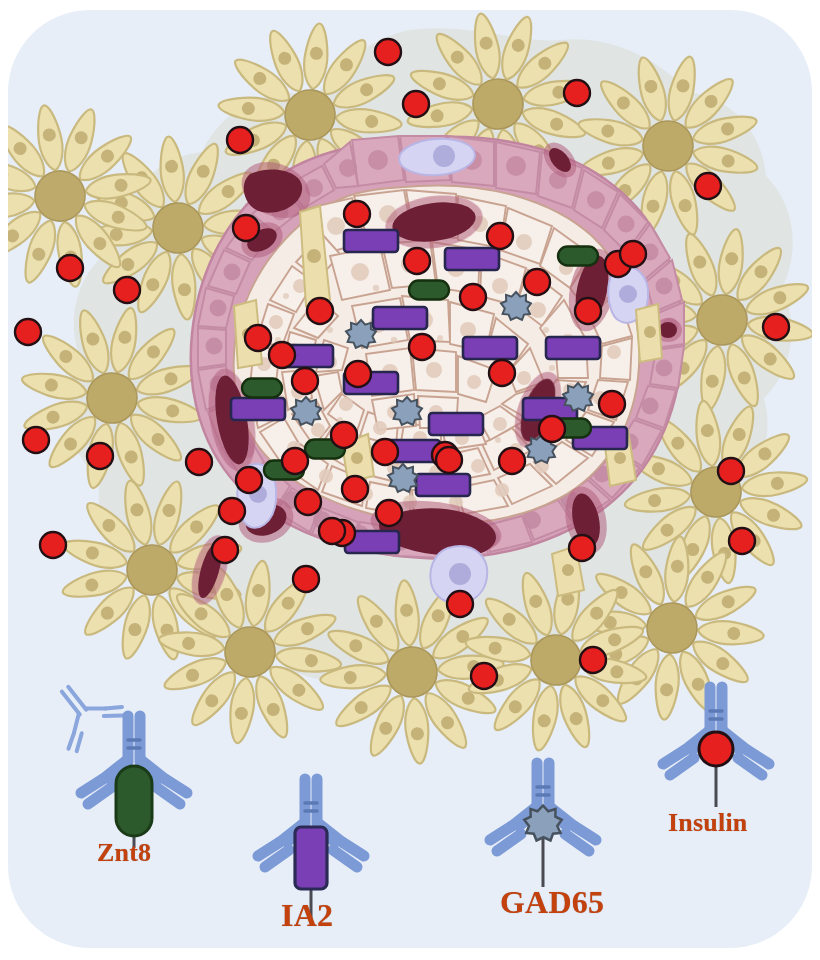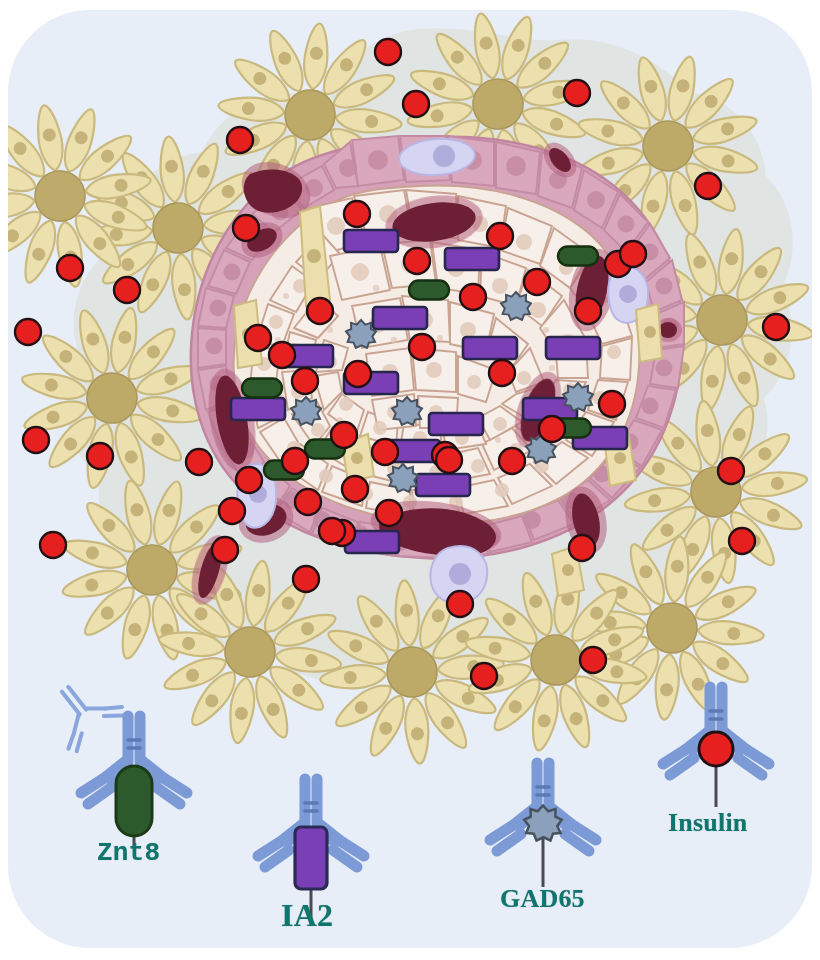--- a/index.html
+++ b/index.html
@@ -13,28 +13,28 @@
     background:#e7eef8;border-radius:82px;
   }
 
   .stage{position:absolute;left:0;top:0;width:820px;height:960px;}
   .stage svg{display:block;}
 
   .legend-label{
     position:absolute;
     font-family:"Liberation Serif",serif;
     font-weight:bold;
-    color:#0f766e;
+    color:#c2410c;
     letter-spacing:.2px;
     white-space:nowrap;
     text-shadow:0 0 1px rgba(90,90,100,.45);
   }
-  #lbl-znt8{left:97px;  top:838px; font-size:26px;font-family:Liberation Mono, monospace;}
+  #lbl-znt8{left:97px;  top:838px; font-size:26px;}
   #lbl-ia2 {left:281px; top:897px; font-size:32px;}
-  #lbl-gad {left:500px; top:884px; font-size:26px;}
+  #lbl-gad {left:500px; top:884px; font-size:32px;}
   #lbl-ins {left:668px; top:808px; font-size:26px;}
 </style>
 </head>
 <body>
 
 <div id="figure">
 
   <div class="panel"></div>
 
   <div class="stage">

